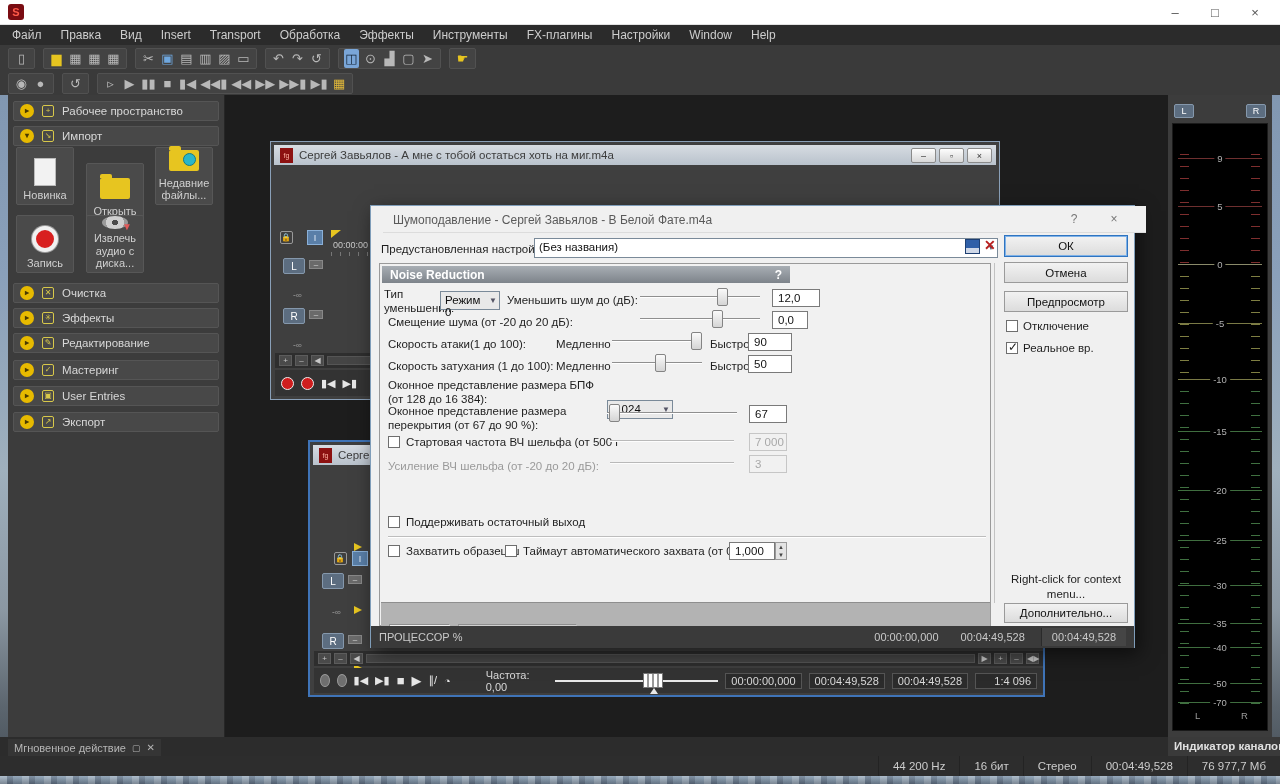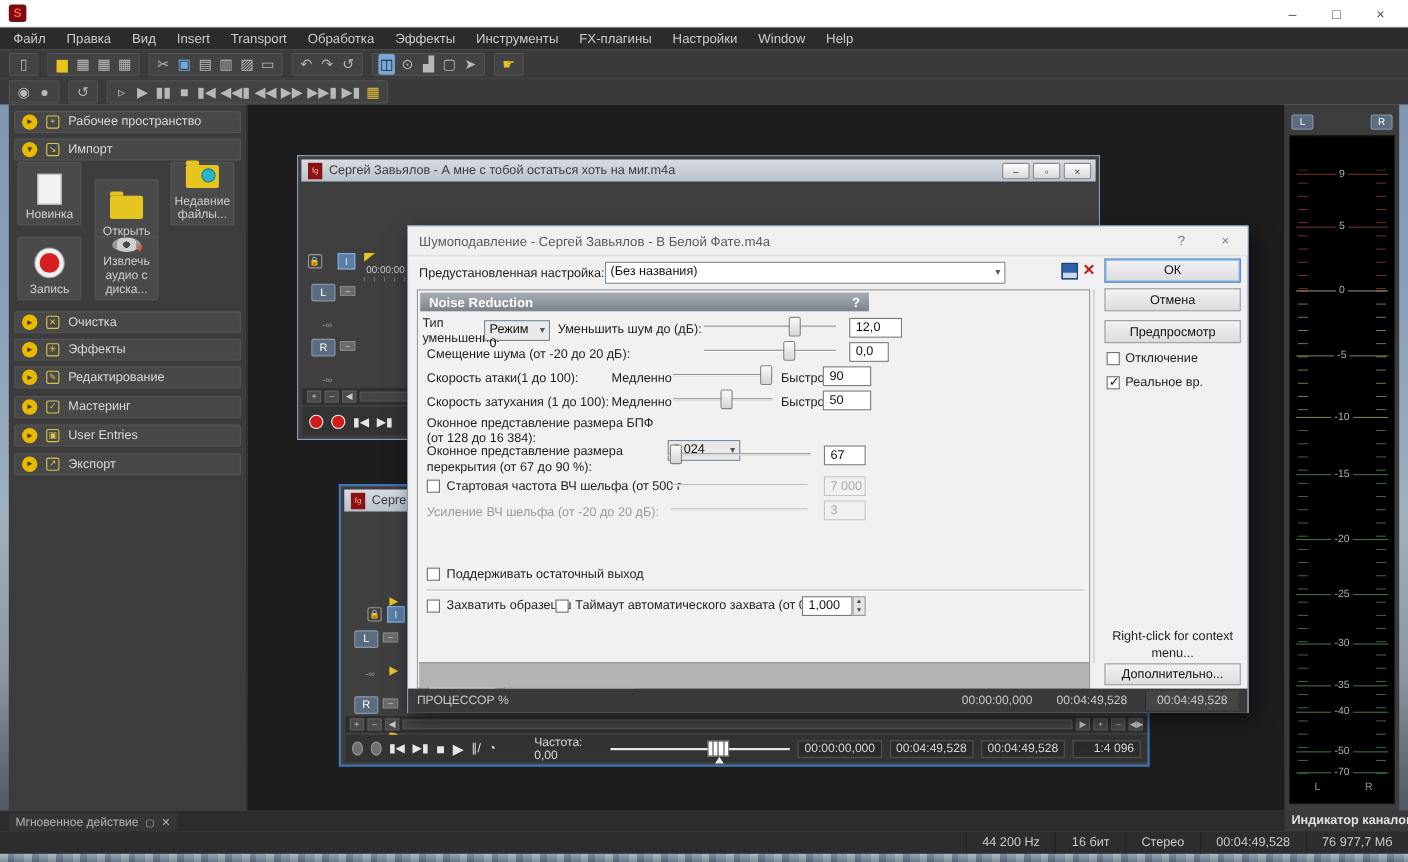--- a/index.html
+++ b/index.html
@@ -61,21 +61,21 @@
 .scrow{background:#2e2e2e;display:flex;align-items:center;gap:3px;padding:0 4px}
 .scbtn{width:13px;height:11px;background:#4a4a4a;border:1px solid #5c5c5c;color:#c8c8c8;font-size:8px;text-align:center;line-height:10px}
 .sctrack{height:9px;background:#454545;border:1px solid #555;flex:1}
 .transrow{background:#333;display:flex;align-items:center;gap:7px;padding:0 6px}
 .tico{color:#e6e6e6;font-size:11px}
 .reccirc{width:13px;height:13px;border-radius:50%;background:#cf1d1d;border:1px solid #eee}
 .greycirc{width:13px;height:13px;border-radius:50%;background:#6f6f6f;border:1px solid #999}
 .timebox{background:#2b2b2b;border:1px solid #555;color:#d8d8d8;font-size:11px;padding:1px 5px}
 
 .dialog{left:370px;top:205px;width:765px;height:443px;background:#f0f0f0;border:1px solid #7f9db9;box-shadow:4px 6px 18px rgba(0,0,0,.55);z-index:5}
-.dtitle{left:0;top:0;width:763px;height:27px;background:#f0f0f0;border-bottom:1px solid #dcdcdc}
+.dtitle{left:12px;top:0;width:763px;height:27px;background:#f0f0f0;border-bottom:1px solid #dcdcdc}
 .dtitle .ttext{position:absolute;left:10px;top:7px;font-size:12px;color:#5a5a5a;white-space:nowrap}
 .dctl{top:4px;width:26px;height:18px;color:#777;font-size:12px;text-align:center;line-height:18px}
 .dlabel{font-size:11.5px;color:#1e1e1e}
 .dlabel.dis{color:#9a9a9a}
 .combo{background:#fff;border:1px solid #7a8a99;font-size:11.5px;color:#111;padding:2px 14px 0 4px;position:relative;height:20px}
 .combo .arr{position:absolute;right:2px;top:4px;font-size:8px;color:#556}
 .combo.grey{background:#e9e9e9}
 .valbox{height:18px;background:#fff;border:1px solid #7a7a7a;font-size:11.5px;color:#111;padding:2px 0 0 5px}
 .valbox.dis{background:#f1f1f1;border-color:#c6c6c6;color:#a8a8a8}
 .slider{height:19px}
@@ -346,21 +346,21 @@
 </div>
 
 <div class="a dialog">
   <div class="a dtitle">
     <span class="ttext">Шумоподавление - Сергей Завьялов - В Белой Фате.m4a</span>
   </div>
   <div class="a dctl" style="left:690px">?</div>
   <div class="a dctl" style="left:730px">×</div>
 
   <div class="a dlabel" style="left:10px;top:37px">Предустановленная настройка:</div>
-  <div class="a combo" style="left:179px;top:32px;width:364px">
+  <div class="a combo" style="left:163px;top:32px;width:464px">
     <span>(Без названия)</span><span class="arr">▼</span>
   </div>
   <div class="a" style="left:594px;top:33px;width:15px;height:15px;background:#2f5fa8;border:1px solid #1d3f72;box-shadow:inset 0 -5px 0 #cfd8e8"></div>
   <div class="a" style="left:613px;top:31px;color:#b82020;font-size:14px;font-weight:bold">✕</div>
 
   <div class="a dbtn ok" style="left:633px;top:29px;width:124px;height:22px;line-height:21px">ОК</div>
   <div class="a dbtn" style="left:633px;top:56px;width:124px;height:21px;line-height:20px">Отмена</div>
   <div class="a dbtn" style="left:633px;top:85px;width:124px;height:21px;line-height:20px">Предпросмотр</div>
   <div class="a" style="left:635px;top:114px;display:flex;gap:5px;align-items:flex-start">
     <span class="cb"></span>

